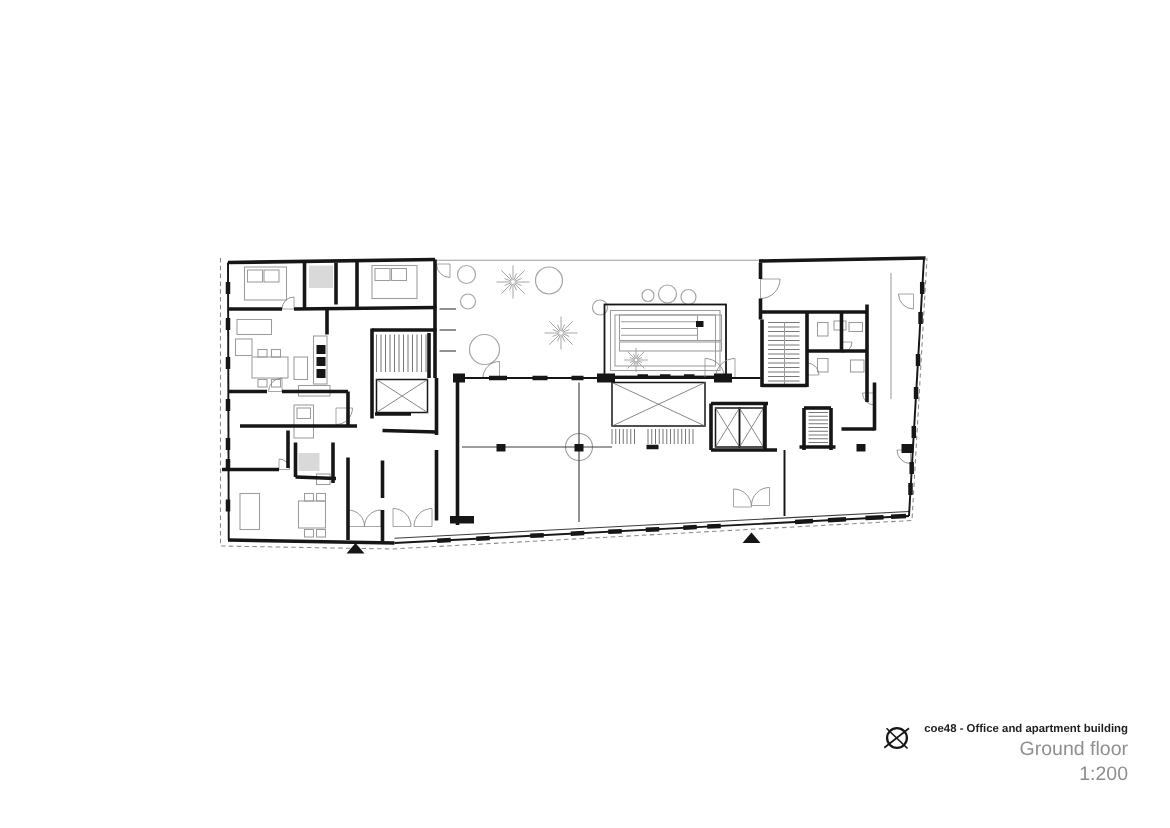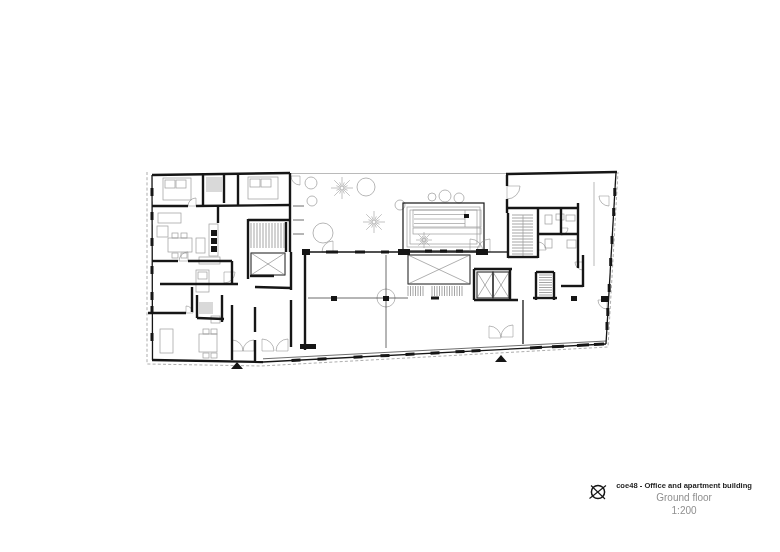--- a/index.html
+++ b/index.html
@@ -1,22 +1,22 @@
 <!DOCTYPE html>
 <html><head>
 <meta charset="utf-8">
 <style>
   html,body{margin:0;padding:0;background:#ffffff;}
   .page{position:relative;width:780px;height:552px;background:#ffffff;overflow:hidden;
         font-family:"Liberation Sans", sans-serif;}
   .plan-svg{position:absolute;left:0;top:0;}
   .title-block{position:absolute;top:481px;right:28px;display:flex;align-items:flex-start;gap:7px;}
-  .tb-text{text-align:center;line-height:1.3;}
+  .tb-text{text-align:right;line-height:1.3;}
   .tb-title{font-size:7.6px;font-weight:bold;color:#1f1f1f;white-space:nowrap;}
-  .tb-sub{font-size:10px;color:#8f8f8f;white-space:nowrap;}
+  .tb-sub{font-size:13px;color:#8f8f8f;white-space:nowrap;}
 </style>
 </head>
 <body>
 
 <div class="page">
 
   <svg id="plan-svg" class="plan-svg" width="780" height="552" viewBox="0 0 780 552">
       <g>
         <polyline points="147,172 147,364 261,366 608,347 618,172" fill="none" stroke="#8a8a8a" stroke-width="0.7" stroke-dasharray="3 2.2"></polyline>
       </g>

